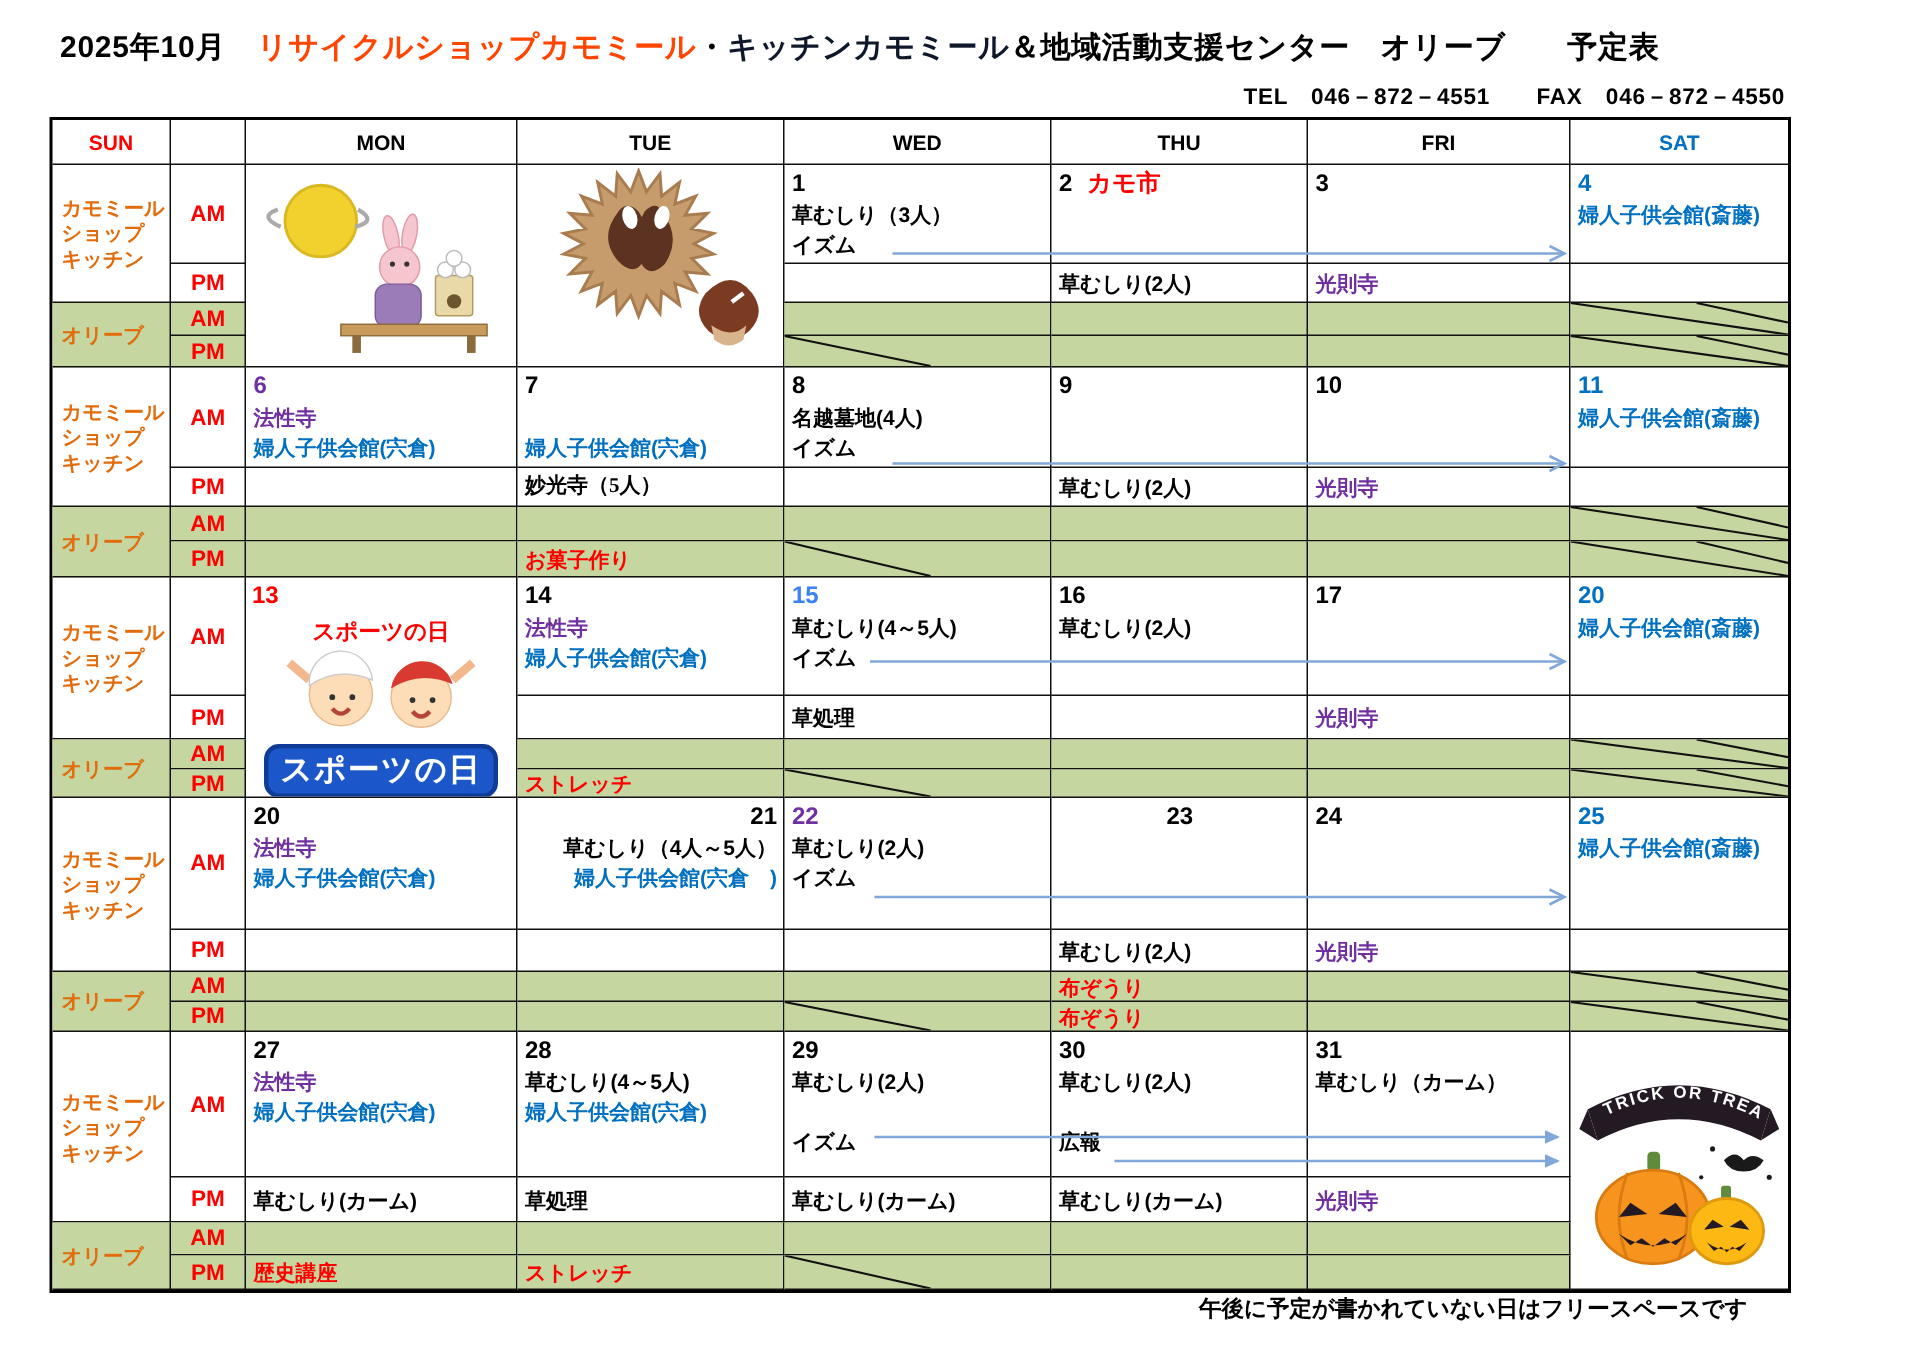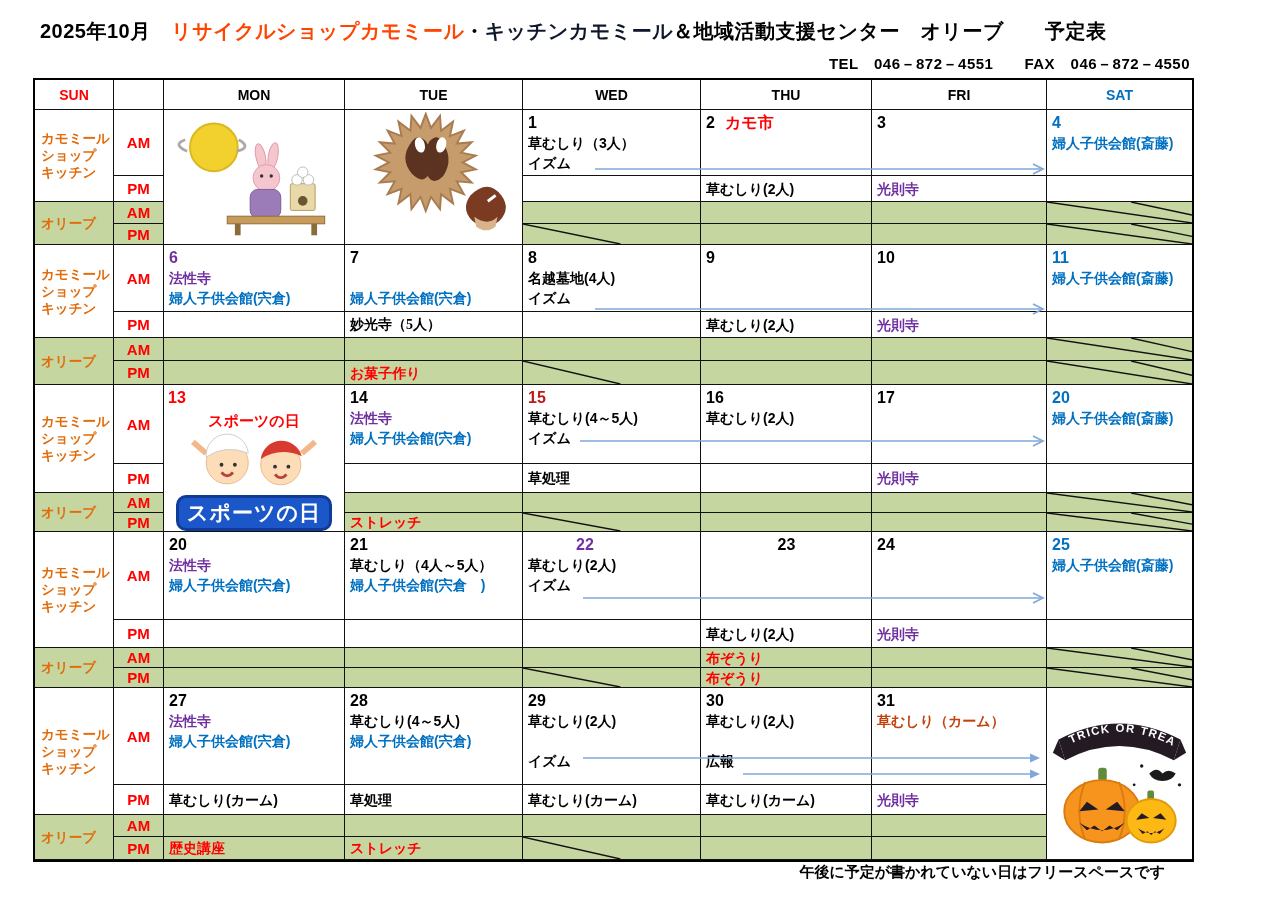--- a/index.html
+++ b/index.html
@@ -251,21 +251,21 @@
             <div class="dt"><span style="color: rgb(0, 0, 0);">14</span></div>
             <div class="ln" style="color: rgb(112, 48, 160);">法性寺</div>
             <div class="ln" style="color: rgb(0, 112, 192);">婦人子供会館(宍倉)</div>
           </div>
           <div class="c pmcell" style="grid-area: 2 / 4;"></div>
           <div class="c gcell green" style="grid-area: 3 / 4;"></div>
           <div class="c gcell green" style="grid-area: 4 / 4;">
             <div class="ln" style="color: rgb(255, 0, 0);">ストレッチ</div>
           </div>
           <div class="c amcell" style="grid-area: 1 / 5;">
-            <div class="dt"><span style="color: #b91c1c;">15</span></div>
+            <div class="dt"><span style="color: #3b82f6;">15</span></div>
             <div class="ln" style="color: rgb(0, 0, 0);">草むしり(4～5人)</div>
             <div class="ln" style="color: rgb(0, 0, 0);">イズム</div>
           </div>
           <div class="c pmcell" style="grid-area: 2 / 5;">
             <div class="ln" style="color: rgb(0, 0, 0);">草処理</div>
           </div>
           <div class="c gcell green" style="grid-area: 3 / 5;"></div>
           <div class="c gcell green" style="grid-area: 4 / 5;">
             <svg class="diag" viewBox="0 0 100 100" preserveAspectRatio="none">
               <line x1="0" y1="0" x2="55" y2="100" stroke="#111" stroke-width="1.4" vector-effect="non-scaling-stroke"></line>
@@ -320,30 +320,30 @@
           <div class="c ampm green" style="grid-area: 3 / 2;">AM</div>
           <div class="c ampm green" style="grid-area: 4 / 2;">PM</div>
           <div class="c amcell" style="grid-area: 1 / 3;">
             <div class="dt"><span style="color: rgb(0, 0, 0);">20</span></div>
             <div class="ln" style="color: rgb(112, 48, 160);">法性寺</div>
             <div class="ln" style="color: rgb(0, 112, 192);">婦人子供会館(宍倉)</div>
           </div>
           <div class="c pmcell" style="grid-area: 2 / 3;"></div>
           <div class="c gcell green" style="grid-area: 3 / 3;"></div>
           <div class="c gcell green" style="grid-area: 4 / 3;"></div>
-          <div class="c amcell" style="grid-area: 1 / 4;">
+          <div class="c amcell" style="grid-area: 1 / 4; text-align: right;">
             <div class="dt"><span style="color: rgb(0, 0, 0);">21</span></div>
             <div class="ln" style="color: rgb(0, 0, 0);">草むしり（4人～5人）</div>
             <div class="ln" style="color: rgb(0, 112, 192);">婦人子供会館(宍倉　)</div>
           </div>
           <div class="c pmcell" style="grid-area: 2 / 4;"></div>
           <div class="c gcell green" style="grid-area: 3 / 4;"></div>
           <div class="c gcell green" style="grid-area: 4 / 4;"></div>
           <div class="c amcell" style="grid-area: 1 / 5;">
-            <div class="dt"><span style="color: rgb(112, 48, 160); margin-left: 48px;">22</span></div>
+            <div class="dt"><span style="color: rgb(112, 48, 160);">22</span></div>
             <div class="ln" style="color: rgb(0, 0, 0);">草むしり(2人)</div>
             <div class="ln" style="color: rgb(0, 0, 0);">イズム</div>
           </div>
           <div class="c pmcell" style="grid-area: 2 / 5;"></div>
           <div class="c gcell green" style="grid-area: 3 / 5;"></div>
           <div class="c gcell green" style="grid-area: 4 / 5;">
             <svg class="diag" viewBox="0 0 100 100" preserveAspectRatio="none">
               <line x1="0" y1="0" x2="55" y2="100" stroke="#111" stroke-width="1.4" vector-effect="non-scaling-stroke"></line>
             </svg>
           </div>
@@ -445,21 +445,21 @@
             <div class="ln" style="color: rgb(0, 0, 0);"></div>
             <div class="ln" style="color: rgb(0, 0, 0);">広報</div>
           </div>
           <div class="c pmcell" style="grid-area: 2 / 6;">
             <div class="ln" style="color: rgb(0, 0, 0);">草むしり(カーム)</div>
           </div>
           <div class="c gcell green" style="grid-area: 3 / 6;"></div>
           <div class="c gcell green" style="grid-area: 4 / 6;"></div>
           <div class="c amcell" style="grid-area: 1 / 7;">
             <div class="dt"><span style="color: rgb(0, 0, 0);">31</span></div>
-            <div class="ln" style="color: #c2410c;">草むしり（カーム）</div>
+            <div class="ln" style="color: #000000;">草むしり（カーム）</div>
           </div>
           <div class="c pmcell" style="grid-area: 2 / 7;">
             <div class="ln" style="color: rgb(112, 48, 160);">光則寺</div>
           </div>
           <div class="c gcell green" style="grid-area: 3 / 7;"></div>
           <div class="c gcell green" style="grid-area: 4 / 7;"></div>
           <div class="c imgcell lastcol" style="grid-area: 1 / 8 / span 4;"><svg width="100%" height="100%" viewBox="0 0 145 168" preserveAspectRatio="xMidYMid meet">
               <path id="bannerArc" d="M14 56 Q72 24 131 56" fill="none"></path>
               <path d="M8 48 Q72 14 137 48 L130 70 Q72 40 15 70 Z" fill="#241A24"></path>
               <path d="M8 48 L2 62 L15 70 Z" fill="#241A24"></path>

